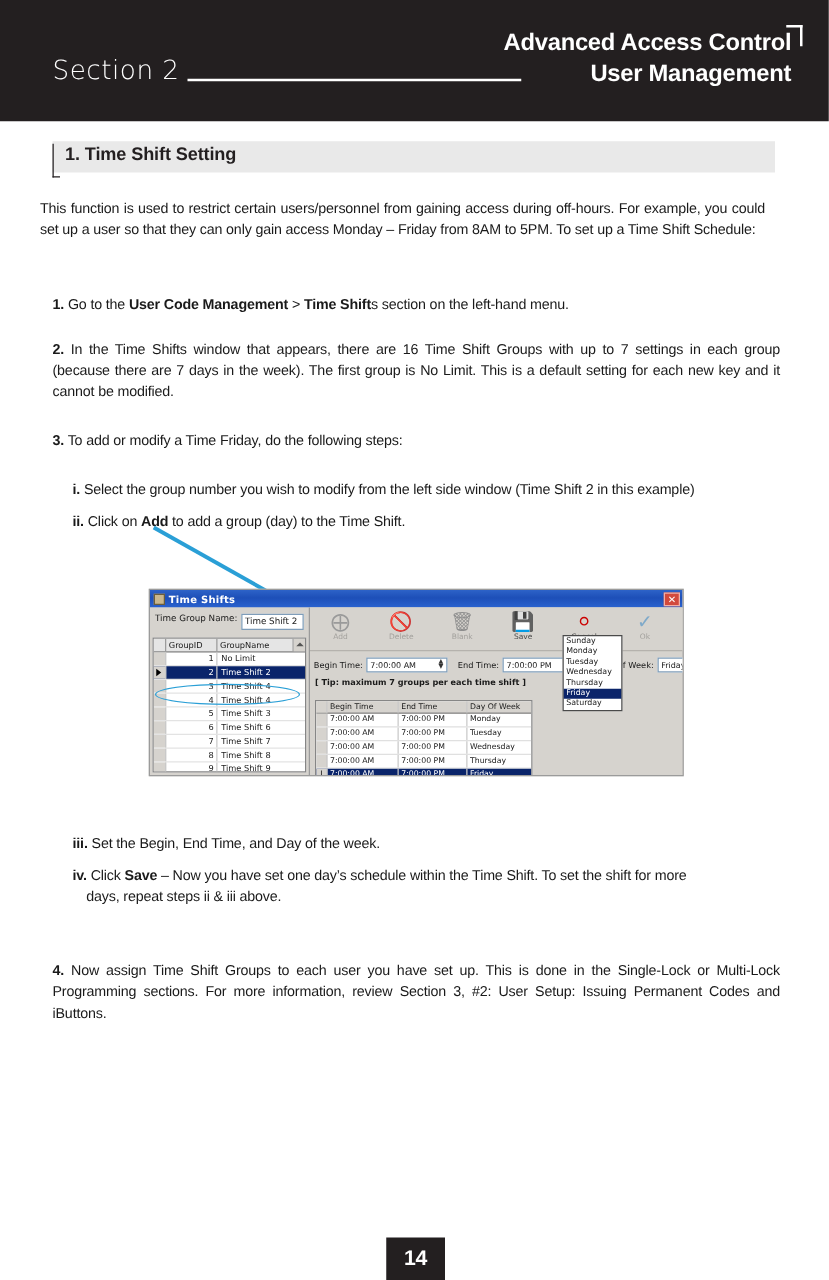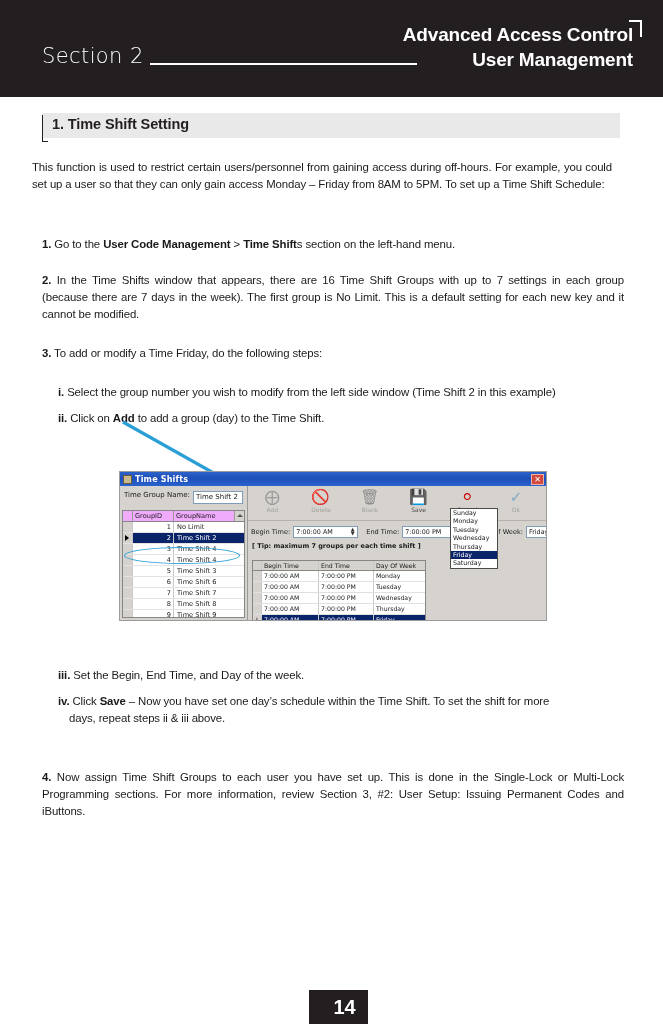--- a/index.html
+++ b/index.html
@@ -216,21 +216,21 @@
   .grid-left {
     position: absolute;
     left: 2px; top: 24px; right: 2px; bottom: 2px;
     background: #ffffff;
     border: 1px solid #868686;
     overflow: hidden;
   }
   .grid-left-head {
     display: flex;
     height: 10px;
-    background: #f0abfc;
+    background: #e5e5e5;
     border-bottom: 1px solid #868686;
     font-size: 6.6px;
     line-height: 10px;
     color: #1a1a1a;
   }
   .glh-sel { width: 9px; border-right: 1px solid #9b9b9b; flex: 0 0 auto; }
   .glh-id  { width: 38px; border-right: 1px solid #9b9b9b; padding-left: 2px; flex: 0 0 auto; }
   .glh-name{ flex: 1 1 auto; padding-left: 2px; border-right: 1px solid #9b9b9b;}
   .glh-scroll {
     width: 9px; flex: 0 0 auto; background: #d6d3ce;
@@ -429,25 +429,24 @@
   .page-number-box {
     position: absolute;
     left: 309px;
     top: 990px;
     width: 47px;
     height: 34px;
     background: #231f20;
     color: #ffffff;
     font-family: "Liberation Sans", sans-serif;
     font-weight: bold;
-    font-size: 20px;
+    font-size: 17px;
     line-height: 34px;
     text-align: center;
     letter-spacing: -0.2px;
-    padding-left: 12px;
   }
 </style>
 </head>
 <body>
 
 <div class="page-header">
   <div class="header-section-label">Section 2</div>
   <div class="header-rule"></div>
   <div class="header-titles">
     <div class="header-title-1">Advanced Access Control</div>

